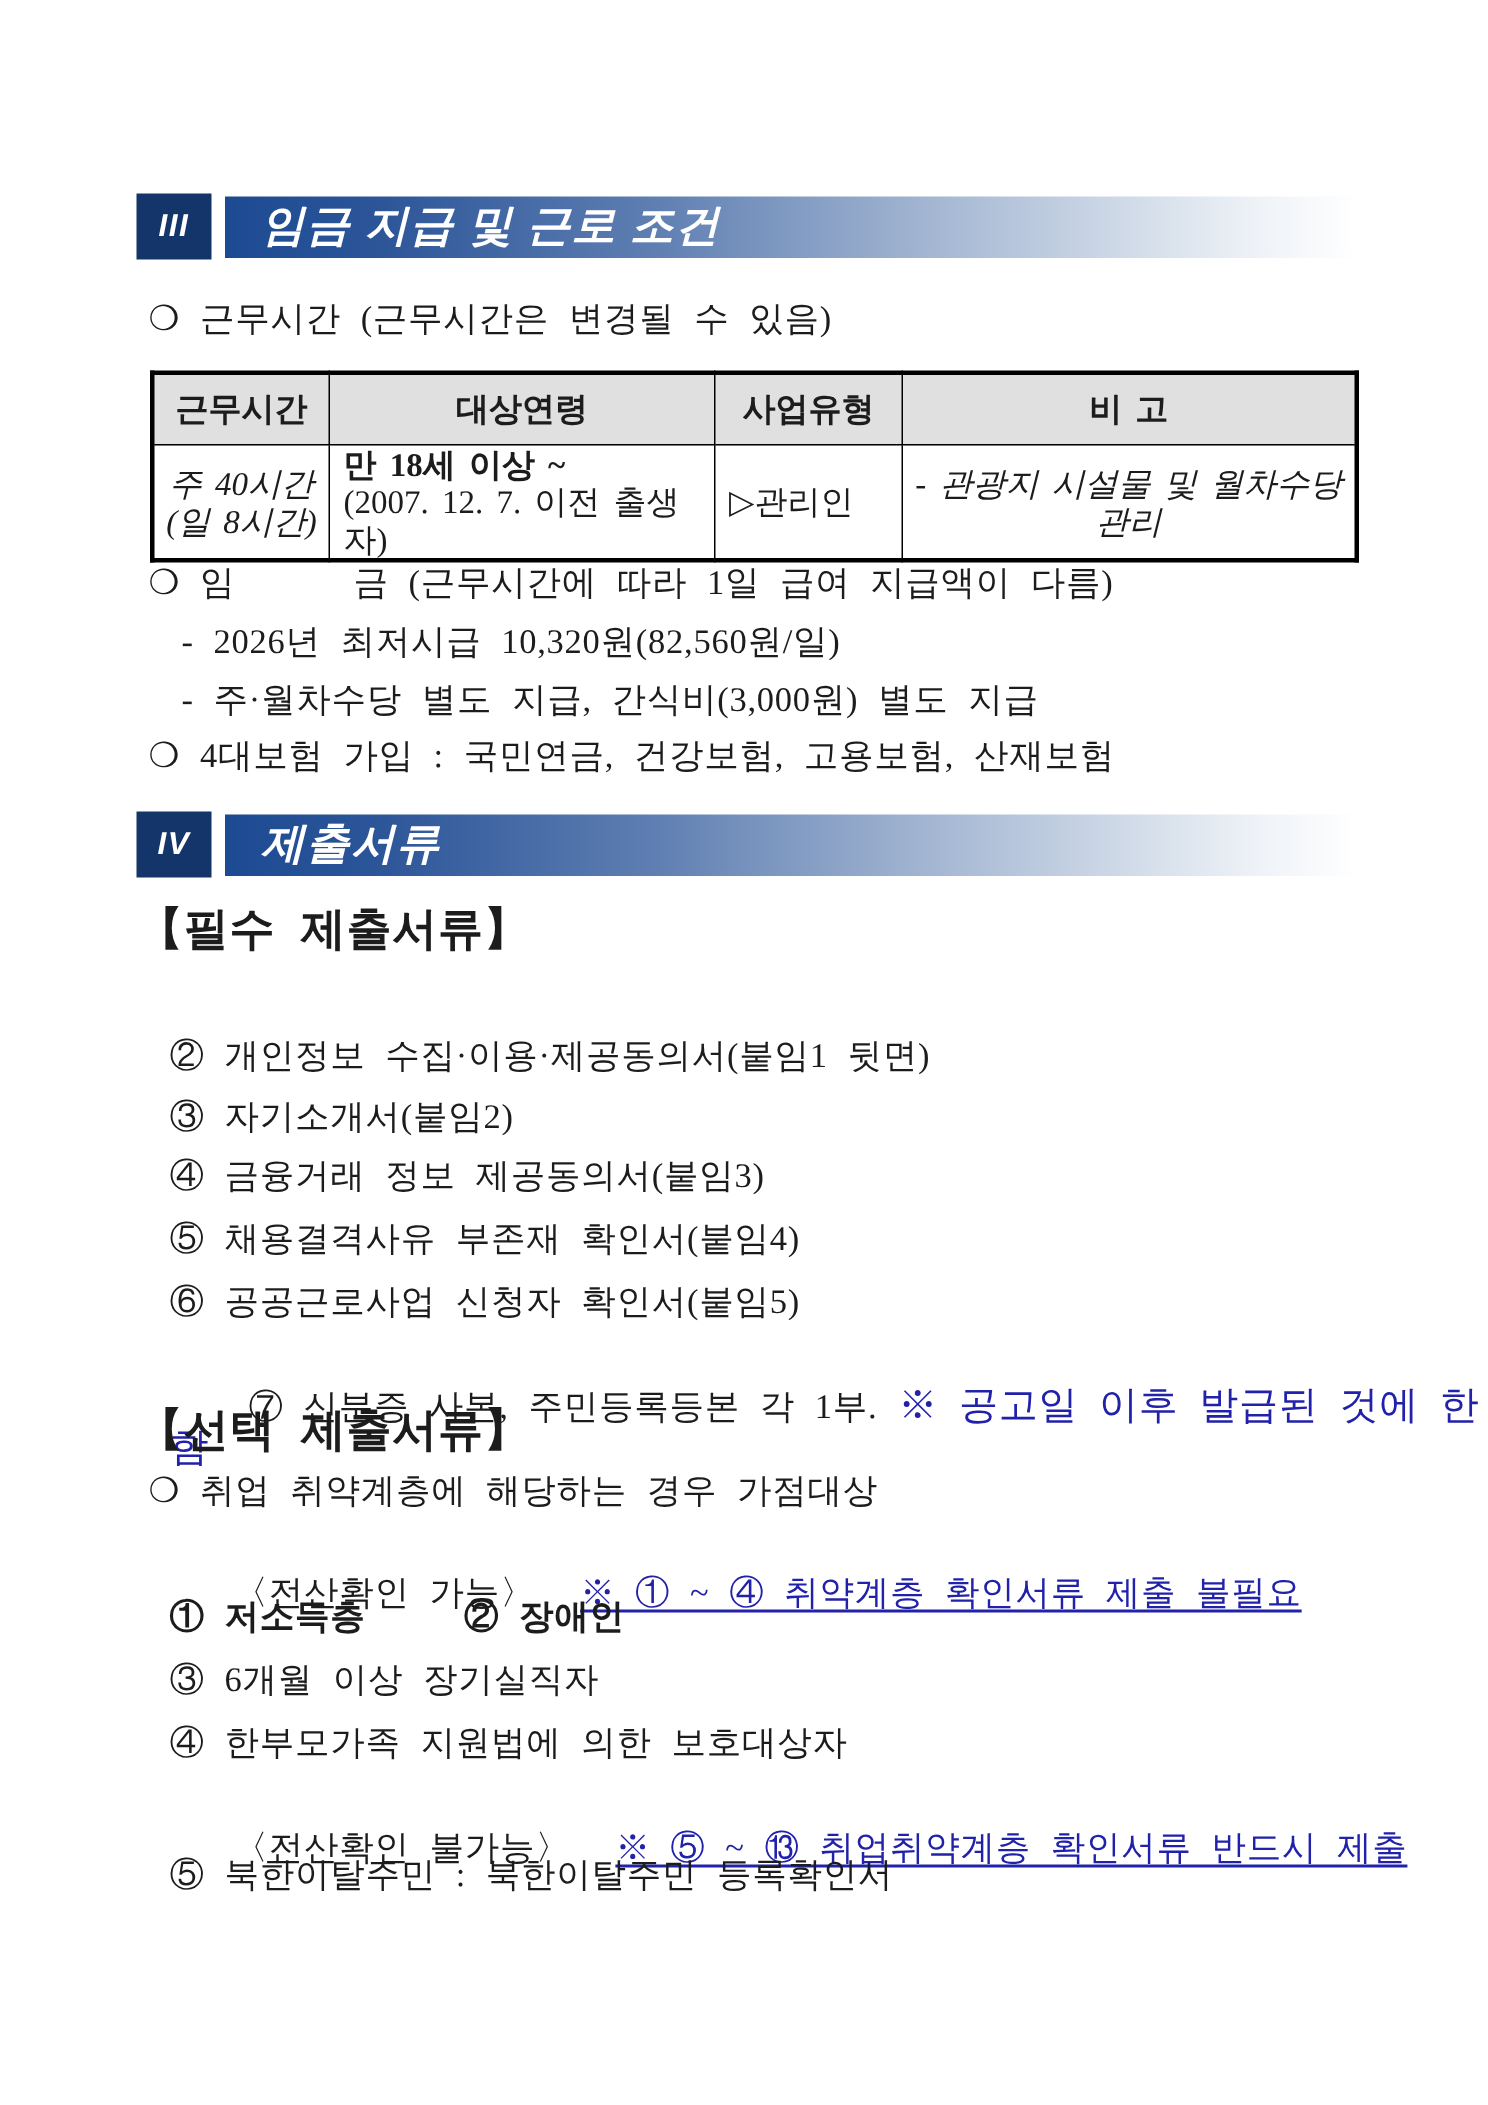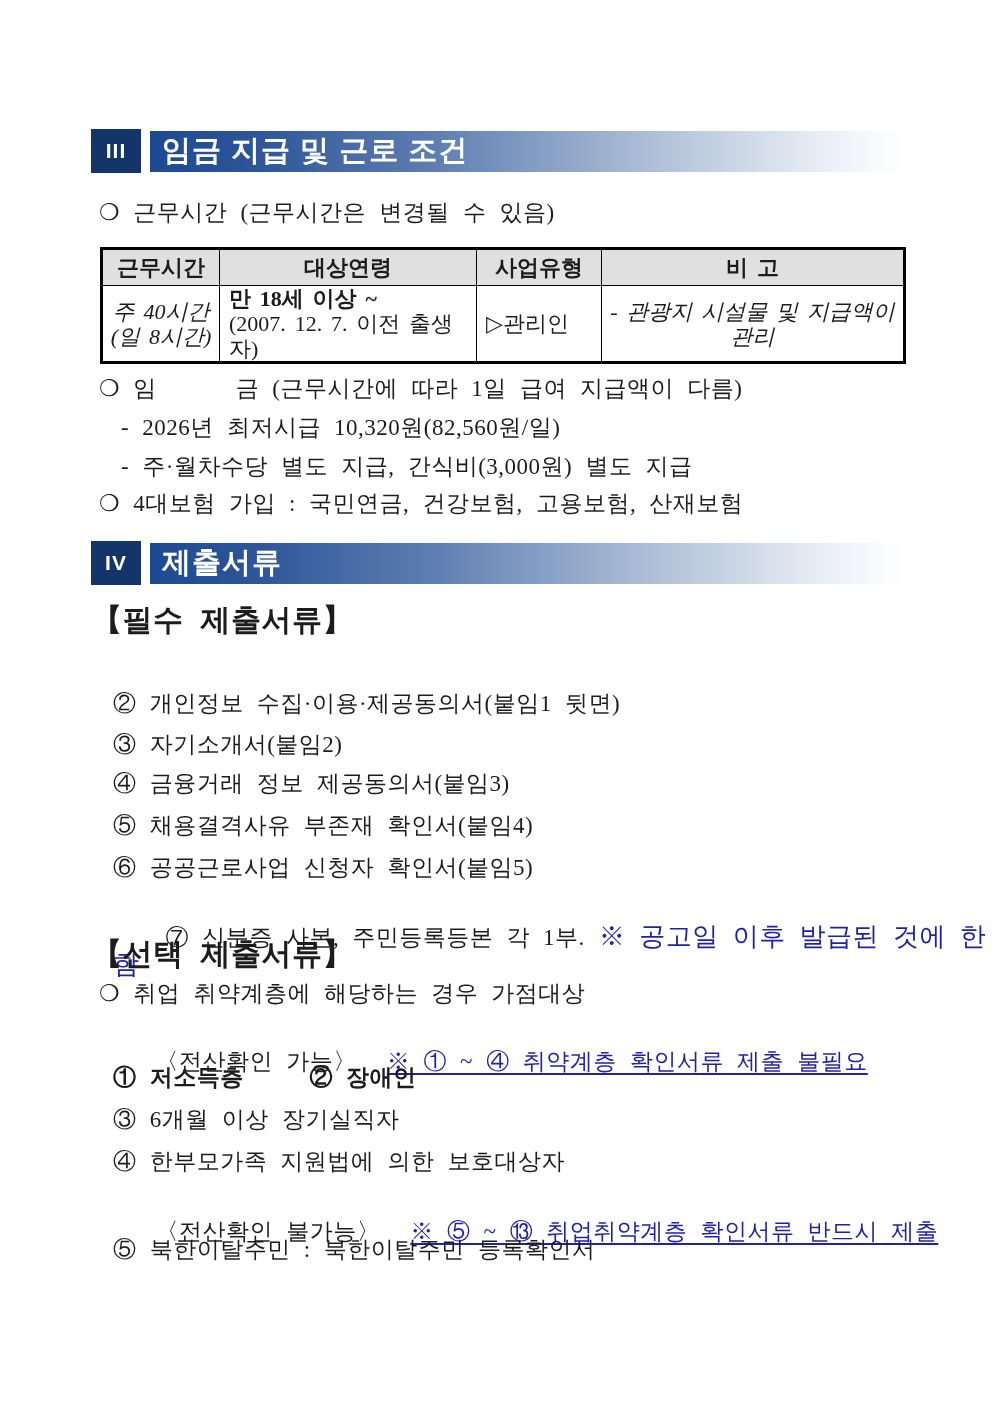--- a/index.html
+++ b/index.html
@@ -15,56 +15,56 @@
   .line {
     position:absolute;
     font-size:23px;
     line-height:27px;
     white-space:pre-wrap;
     word-spacing:0.3em;
     letter-spacing:0.5px;
   }
   .sec-header {
     position:absolute; left:91px; width:814px; height:44px;
-    display:flex; align-items:center;
+    display:flex; align-items:center;font-style:italic;
   }
   .sec-num {
     width:50px; height:44px;
     background:#143569;
     color:#ffffff;
     font-family:"Liberation Sans","DejaVu Sans",sans-serif;
     font-weight:bold; font-size:21px; letter-spacing:1px;
     display:flex; align-items:center; justify-content:center;
     flex:0 0 auto;
   }
   .sec-bar {
     margin-left:9px; flex:1; height:41px;
     background:linear-gradient(90deg,#1c4a92 0%,#2d5699 14%,#5f7fb2 38%,#9db1cf 60%,#ccd7e6 78%,#eef2f7 91%,#ffffff 100%);
     display:flex; align-items:center;
-    padding-left:12px;
+    padding-left:24px;
   }
   .sec-bar span {
     color:#ffffff;
     font-family:"Liberation Sans","DejaVu Sans",sans-serif;
     font-weight:bold; font-size:29px; letter-spacing:1px;
     white-space:pre;
   }
   table.worktable {
     position:absolute; top:247px; left:100px;
     width:803px;
     border-collapse:collapse;
     table-layout:fixed;
     font-size:22px;
     word-spacing:0.15em;
   }
   table.worktable { border:3px solid #000; }
   table.worktable th, table.worktable td { border:1.5px solid #000; }
   table.worktable th {
     background:#e0e0e0;
-    height:37px;
+    height:48px;
     font-weight:bold;
     text-align:center;
     white-space:pre;
   }
   table.worktable td { height:51px; vertical-align:middle; }
   .cell-center { text-align:center; line-height:25px;font-style:italic; }
   .cell-left   { text-align:left; padding-left:9px; line-height:25px; }
   .bold { font-weight:bold; }
   .blue { color:#2121aa; }
   .u    { text-decoration:underline; text-underline-offset:4px; }
@@ -105,21 +105,21 @@
       <tr>
         <td class="cell-center">
           <div>주 40시간</div>
           <div>(일 8시간)</div>
         </td>
         <td class="cell-left">
           <div class="bold">만 18세 이상 ~</div>
           <div>(2007. 12. 7. 이전 출생자)</div>
         </td>
         <td class="cell-left">▷관리인</td>
-        <td class="cell-center">- 관광지 시설물 및 지급액이 관리</td>
+        <td class="cell-center">- 관광지 시설물 및 월차수당 관리</td>
       </tr>
     </tbody>
   </table>
 
   <div class="line" style="top:375px;left:99px;">❍ 임      금 (근무시간에 따라 1일 급여 지급액이 다름)</div>
   <div class="line" style="top:414px;left:121px;">- 2026년 최저시급 10,320원(82,560원/일)</div>
   <div class="line" style="top:453px;left:121px;">- 주·월차수당 별도 지급, 간식비(3,000원) 별도 지급</div>
   <div class="line" style="top:490px;left:99px;">❍ 4대보험 가입 : 국민연금, 건강보험, 고용보험, 산재보험</div>
 
   <div class="sec-header" style="top:541px;">

